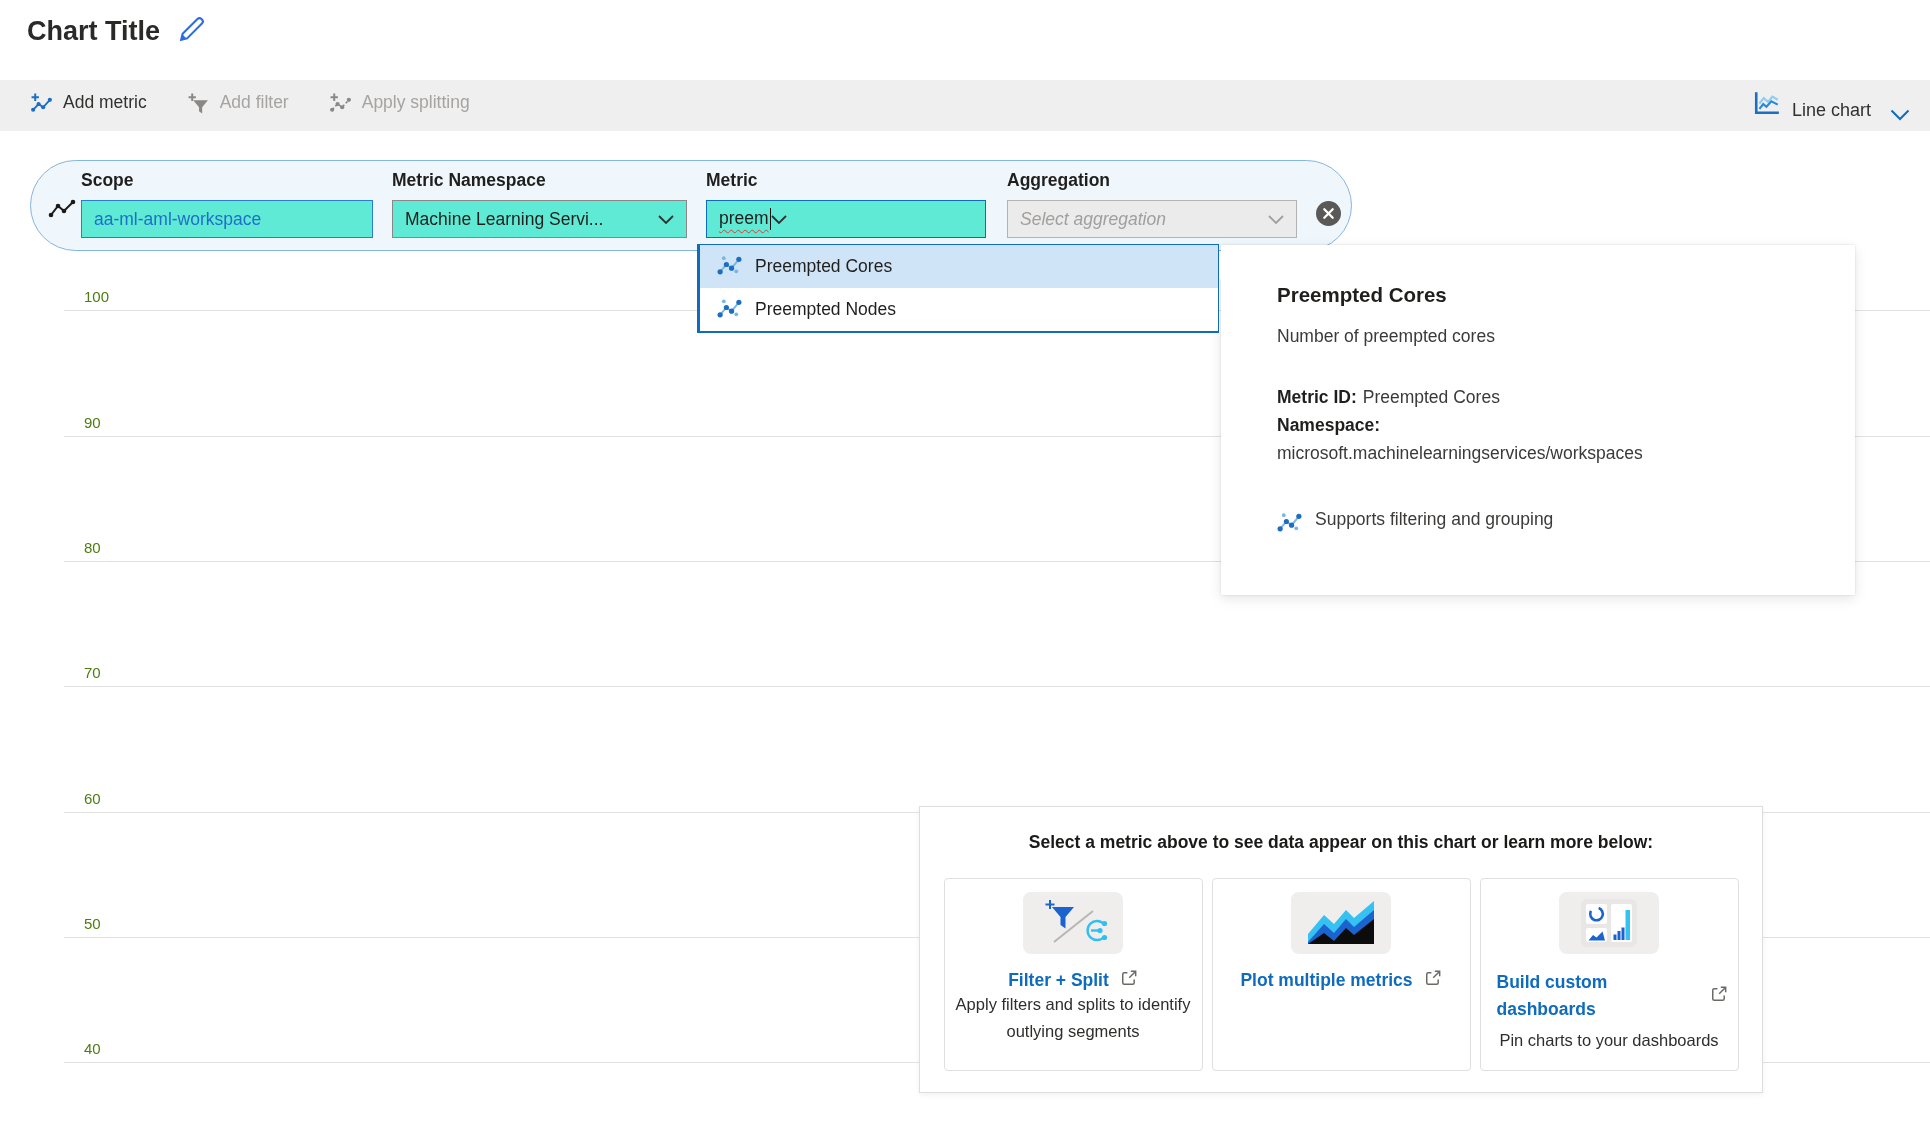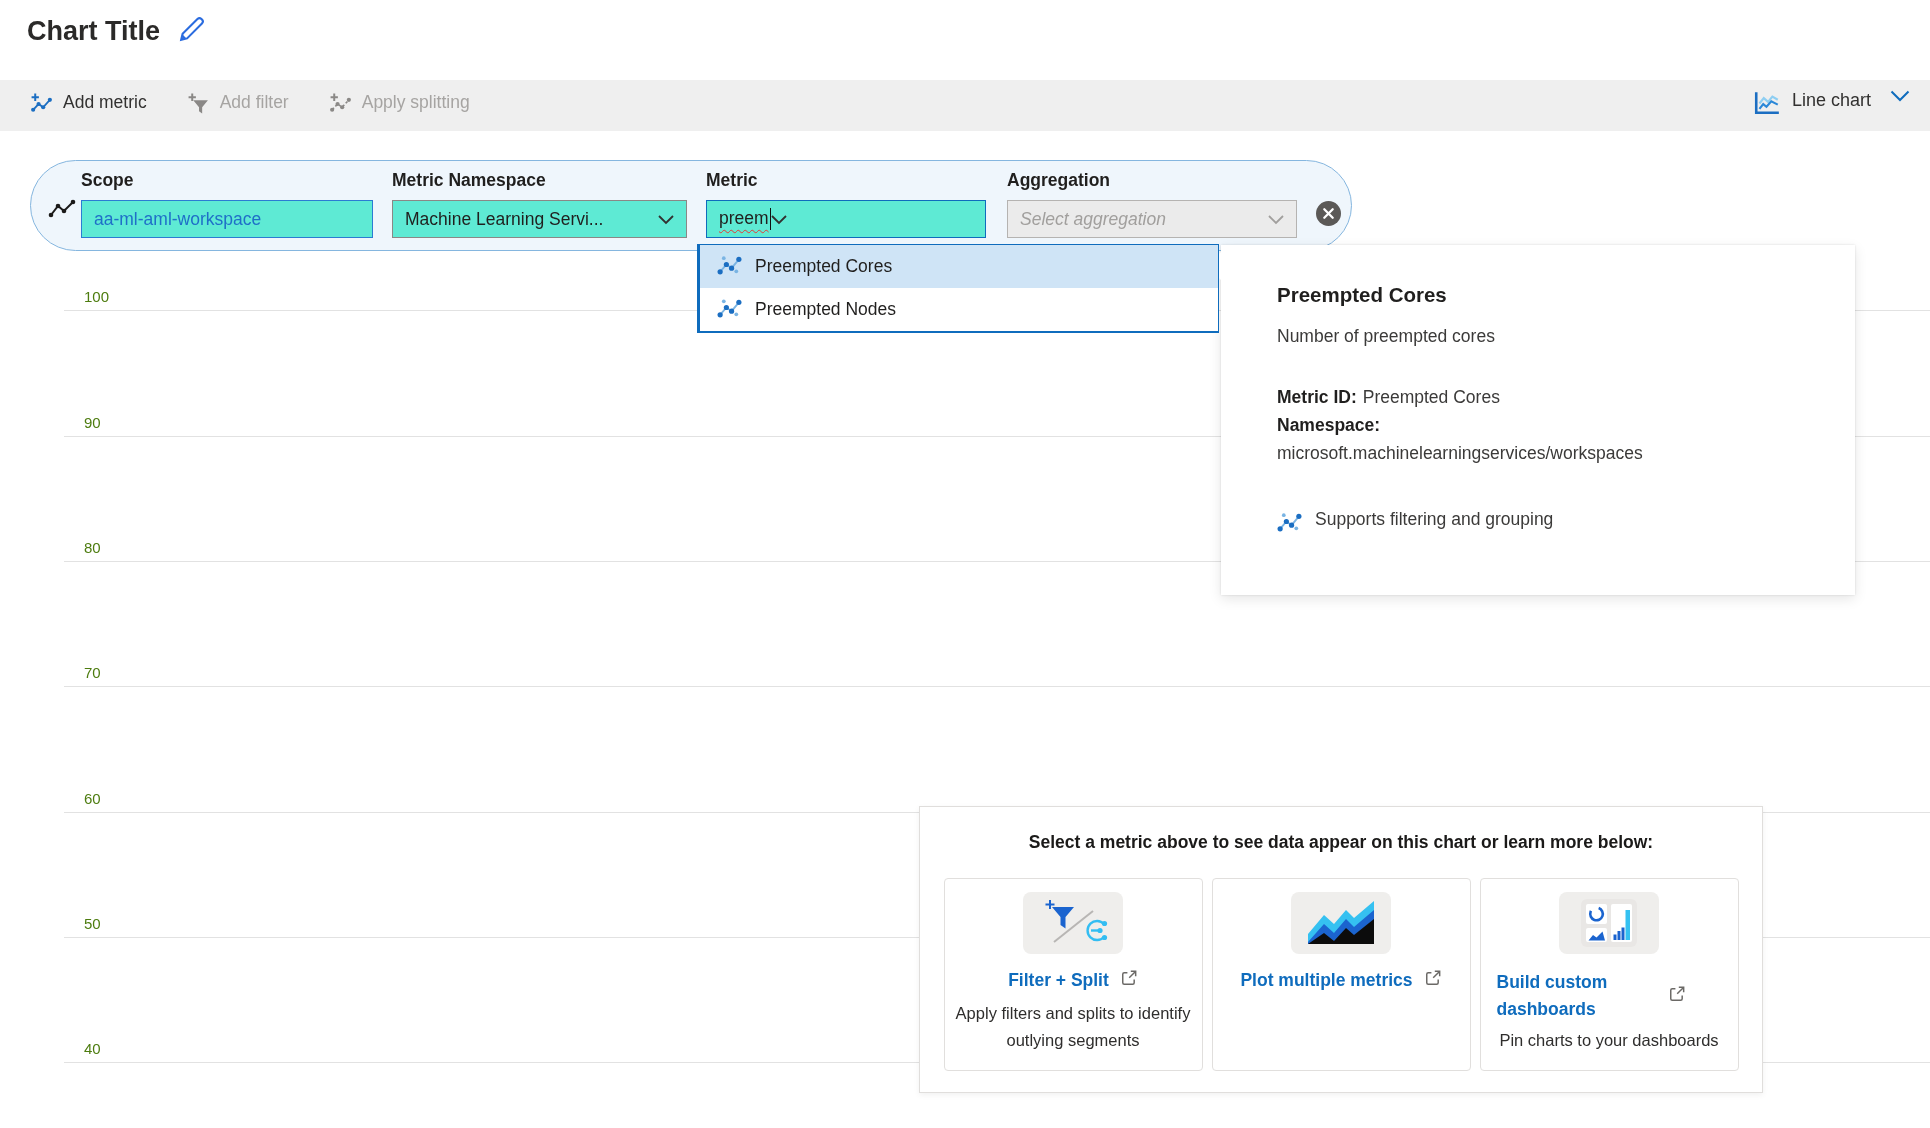--- a/index.html
+++ b/index.html
@@ -10,21 +10,21 @@
   
   .page-title-row{position:absolute;left:27px;top:14px;display:flex;align-items:center;gap:16px;z-index:8}
   .page-title{font-size:27px;font-weight:700;color:#2b2a29}
   .edit-btn{cursor:pointer;display:flex;align-items:center}
 
   
   .toolbar{position:absolute;left:0;top:80px;width:1930px;height:51px;background:#efefef;
            display:flex;align-items:center;padding:0 20px 0 30px;gap:40px;font-size:17.5px;z-index:8}
   .tb-btn{display:flex;gap:10px;color:#323130;cursor:pointer;white-space:nowrap}
   .tb-btn.disabled{color:#a6a4a2;cursor:default}
-  .tb-right{margin-left:auto;display:flex;align-items:flex-start;gap:11px;cursor:pointer}
+  .tb-right{margin-left:auto;display:flex;align-items:flex-end;gap:11px;cursor:pointer}
   .tb-right .label{color:#323130;font-size:18px}
   .tb-right .chev{margin-left:8px;display:flex}
 
   
   .gridline{position:absolute;left:64px;width:1866px;height:1px;background:#e2e2e2;z-index:0}
   .ytick{position:absolute;left:84px;font-size:15px;color:#4d7c0f;z-index:1}
 
   
   .metric-pill{position:absolute;left:30px;top:160px;width:1322px;height:91px;background:#eff6fc;
                border:1px solid #85b6df;border-radius:46px;z-index:5}
@@ -62,22 +62,22 @@
   
   .empty-panel{position:absolute;left:919px;top:806px;width:844px;height:287px;background:#fff;z-index:4;
                border:1px solid #e0dedc;box-shadow:0 2px 6px rgba(0,0,0,.06)}
   .ep-heading{margin-top:25px;text-align:center;font-size:17.5px;font-weight:700;color:#1b1a19}
   .ep-cards{display:flex;justify-content:center;gap:9px;margin-top:25px}
   .card{width:259px;height:193px;border:1px solid #e1dfdd;border-radius:4px;background:#fff;padding-top:13px;text-align:center;cursor:pointer}
   .card-tile{width:100px;height:62px;background:#efeeec;border-radius:8px;margin:0 auto;
              display:flex;align-items:center;justify-content:center}
   .card-link-row{margin-top:15px;display:flex;align-items:center;justify-content:center;gap:11px}
   .card-link{color:#0f6cbd;font-weight:700;font-size:17.5px}
-  .card-desc{margin-top:9px;font-size:16.5px;color:#2f2e2d;line-height:27px;padding:0 8px}
-  .card3 .card-link-row{padding:0 10px 0 16px;justify-content:flex-start}
+  .card-desc{font-size:16.5px;color:#2f2e2d;line-height:27px;padding:0 8px}
+  .card3 .card-link-row{padding:0 10px 0 16px;justify-content:space-between}
   .card3 .card-link{text-align:left;width:160px;line-height:27px}
   .card3 .card-desc{margin-top:4px;padding:0 2px}
 </style>
 </head>
 <body>
 
 <div id="app">
 
   <div class="page-title-row">
     <span class="page-title">Chart Title</span>

